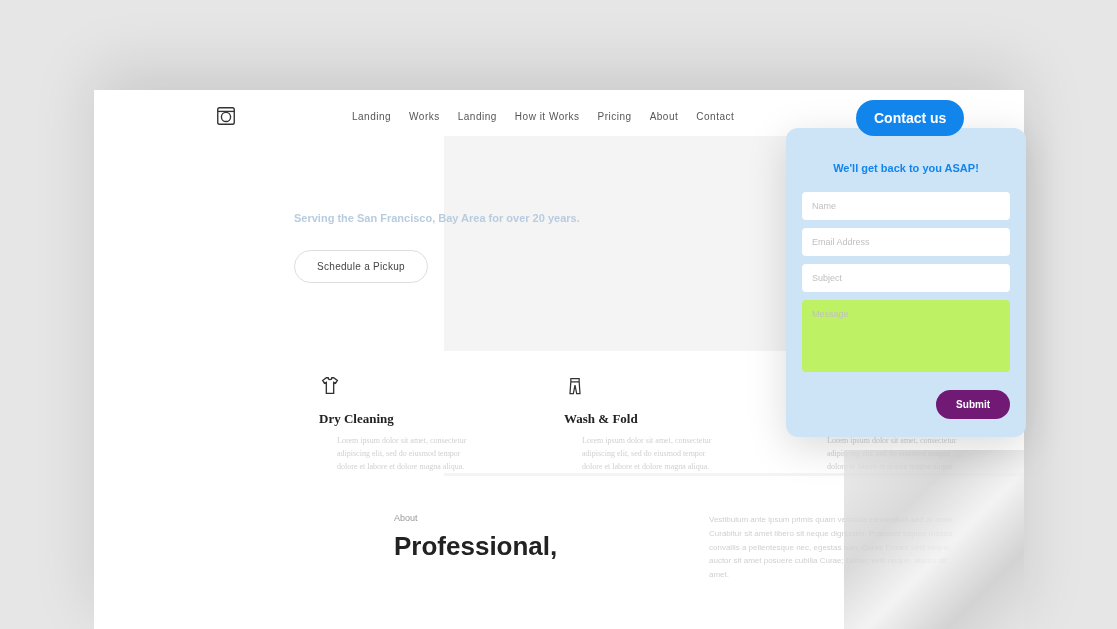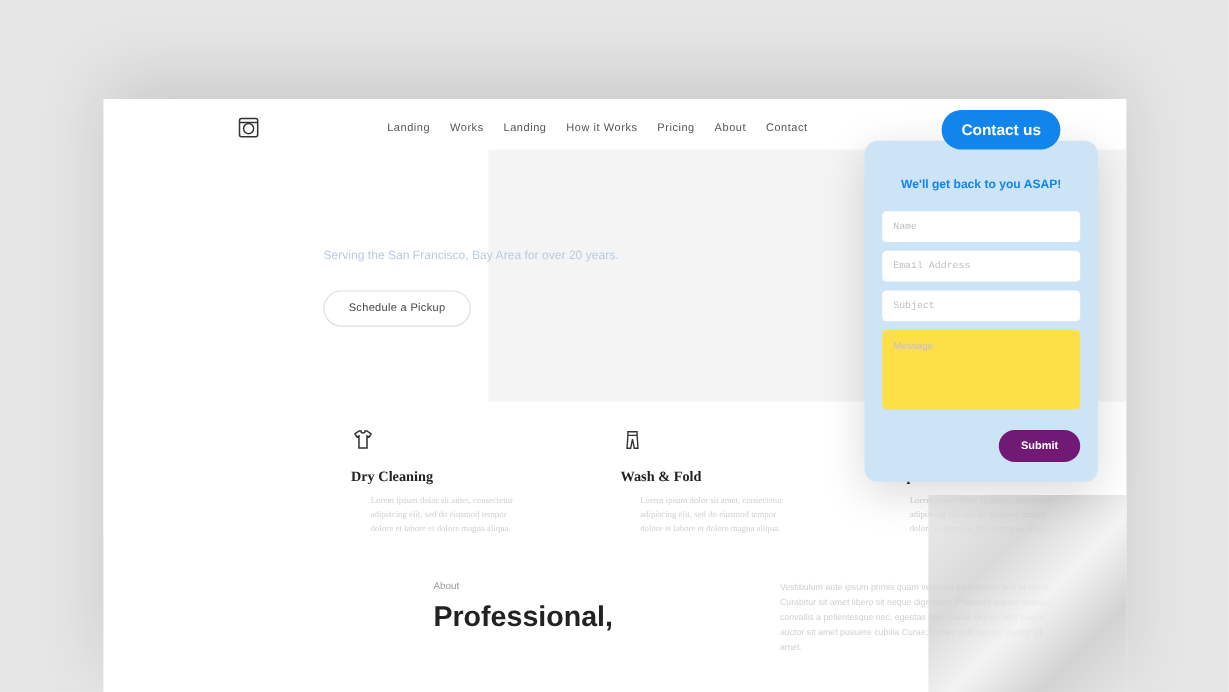--- a/index.html
+++ b/index.html
@@ -59,24 +59,23 @@
   position: relative;
   padding: 70px 0 0 200px;
 }
 .hero-title {
   font-size: 50px;
   font-weight: 800;
   color: #111;
   letter-spacing: -0.5px;
 }
 .hero-sub {
-  margin-top: 14px;
   font-size: 11px;
   color: #b8cce0;
-  font-weight: 400;
+  font-weight: 700;
 }
 .pickup-btn {
   display: inline-block;
   margin-top: 26px;
   padding: 10px 22px;
   border: 1px solid #ddd;
   border-radius: 22px;
   font-size: 10px;
   color: #444;
   letter-spacing: 0.3px;
@@ -158,21 +157,21 @@
   font-weight: 600;
   padding: 10px 18px;
   border-radius: 18px;
   cursor: pointer;
   z-index: 20;
 }
 .popup {
   position: absolute;
   top: 128px;
   left: 786px;
-  width: 212px;
+  width: 240px;
   background: #cde4f7;
   border-radius: 12px;
   padding: 34px 16px 18px 16px;
   box-shadow: 0 10px 40px rgba(0,0,0,0.15);
   z-index: 15;
 }
 .popup::before {
   content: '';
   position: absolute;
   top: -8px;
@@ -191,26 +190,26 @@
 }
 .popup-input {
   width: 100%;
   background: #fff;
   border: none;
   border-radius: 4px;
   padding: 9px 10px;
   font-size: 9px;
   color: #333;
   margin-bottom: 8px;
-  font-family: Liberation Mono, monospace;
+  font-family: Liberation Sans, sans-serif;
 }
 .popup-input::placeholder { color: #c0c0c0; }
 .popup-textarea {
   width: 100%;
-  background: #fde047;
+  background: #bef264;
   border: none;
   border-radius: 4px;
   padding: 9px 10px;
   font-size: 9px;
   color: #333;
   margin-bottom: 14px;
   height: 72px;
   resize: none;
   font-family: inherit;
 }

